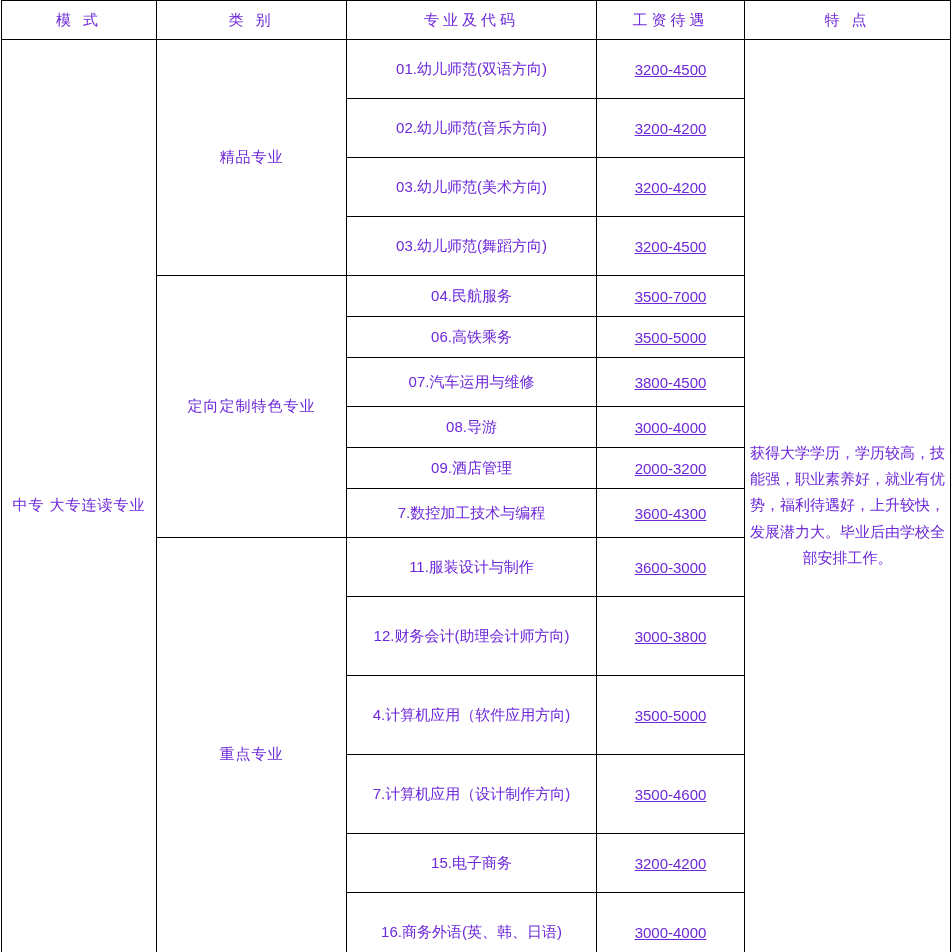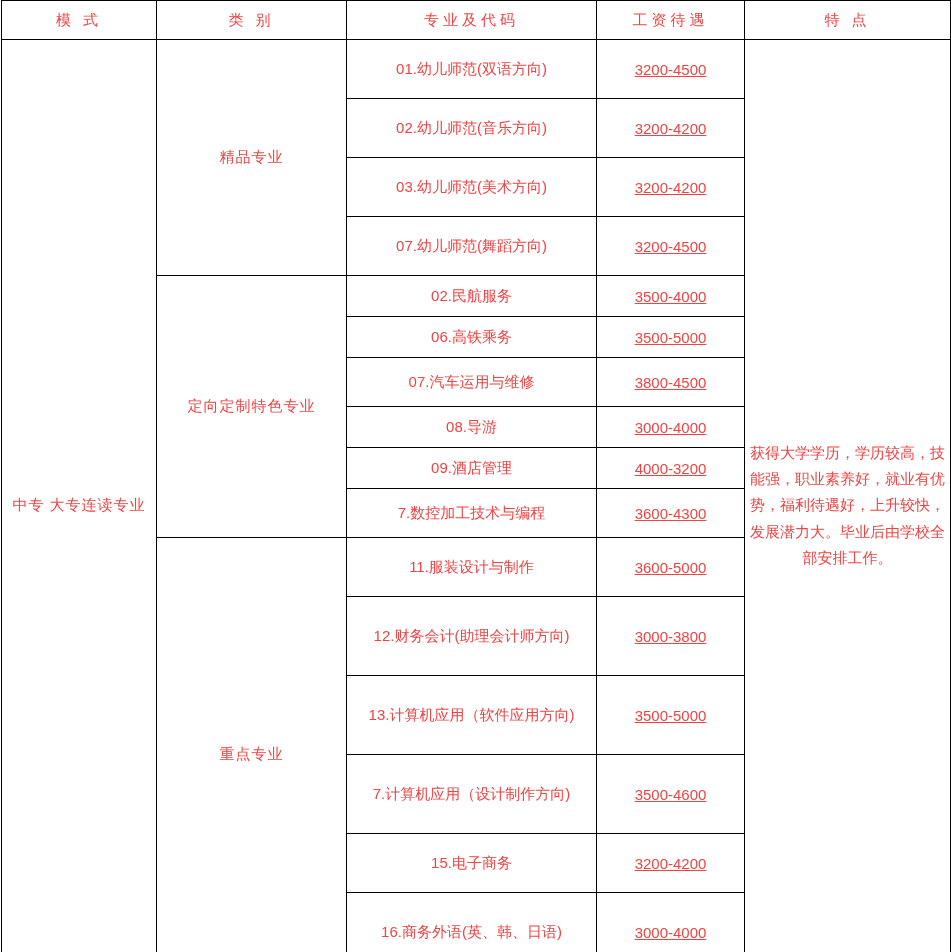--- a/index.html
+++ b/index.html
@@ -25,21 +25,21 @@
     table-layout: fixed;
   }
   table.major-table td,
   table.major-table th {
     border: 1px solid #000000;
     padding: 0;
     text-align: center;
     vertical-align: middle;
     font-weight: normal;
     font-size: 15px;
-    color: #ef4444;
+    color: #6d28d9;
   }
   
   tr.header-row th {
     height: 38px;
     font-size: 15px;
     letter-spacing: 4px;
   }
   
   col.c-mode   { width: 155px; }
   col.c-cat    { width: 190px; }
@@ -116,61 +116,61 @@
       </tr>
       <tr>
         <td class="major-cell h-58">02.幼儿师范(音乐方向)</td>
         <td class="salary-cell h-58">3200-4200</td>
       </tr>
       <tr>
         <td class="major-cell h-58">03.幼儿师范(美术方向)</td>
         <td class="salary-cell h-58">3200-4200</td>
       </tr>
       <tr>
-        <td class="major-cell h-58">07.幼儿师范(舞蹈方向)</td>
+        <td class="major-cell h-58">03.幼儿师范(舞蹈方向)</td>
         <td class="salary-cell h-58">3200-4500</td>
       </tr>
 
       <tr>
         <td class="cat-cell" rowspan="6">定向定制特色专业</td>
-        <td class="major-cell h-40">02.民航服务</td>
-        <td class="salary-cell h-40">3500-4000</td>
+        <td class="major-cell h-40">04.民航服务</td>
+        <td class="salary-cell h-40">3500-7000</td>
       </tr>
       <tr>
         <td class="major-cell h-40">06.高铁乘务</td>
         <td class="salary-cell h-40">3500-5000</td>
       </tr>
       <tr>
         <td class="major-cell h-48">07.汽车运用与维修</td>
         <td class="salary-cell h-48">3800-4500</td>
       </tr>
       <tr>
         <td class="major-cell h-40">08.导游</td>
         <td class="salary-cell h-40">3000-4000</td>
       </tr>
       <tr>
         <td class="major-cell h-40">09.酒店管理</td>
-        <td class="salary-cell h-40">4000-3200</td>
+        <td class="salary-cell h-40">2000-3200</td>
       </tr>
       <tr>
         <td class="major-cell h-48">7.数控加工技术与编程</td>
         <td class="salary-cell h-48">3600-4300</td>
       </tr>
 
       <tr>
         <td class="cat-cell" rowspan="6">重点专业</td>
         <td class="major-cell h-58">11.服装设计与制作</td>
-        <td class="salary-cell h-58">3600-5000</td>
+        <td class="salary-cell h-58">3600-3000</td>
       </tr>
       <tr>
         <td class="major-cell h-78">12.财务会计(助理会计师方向)</td>
         <td class="salary-cell h-78">3000-3800</td>
       </tr>
       <tr>
-        <td class="major-cell h-78">13.计算机应用（软件应用方向)</td>
+        <td class="major-cell h-78">4.计算机应用（软件应用方向)</td>
         <td class="salary-cell h-78">3500-5000</td>
       </tr>
       <tr>
         <td class="major-cell h-78">7.计算机应用（设计制作方向)</td>
         <td class="salary-cell h-78">3500-4600</td>
       </tr>
       <tr>
         <td class="major-cell h-58">15.电子商务</td>
         <td class="salary-cell h-58">3200-4200</td>
       </tr>

